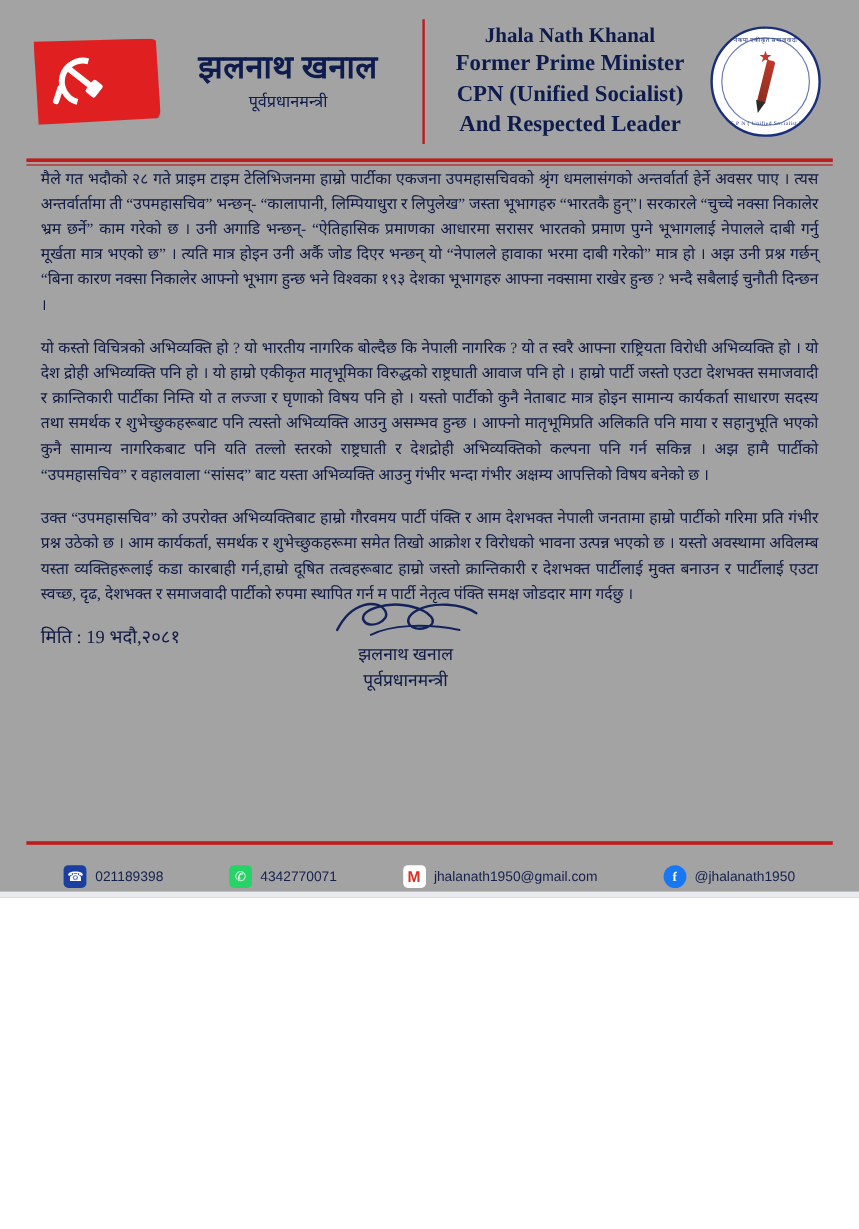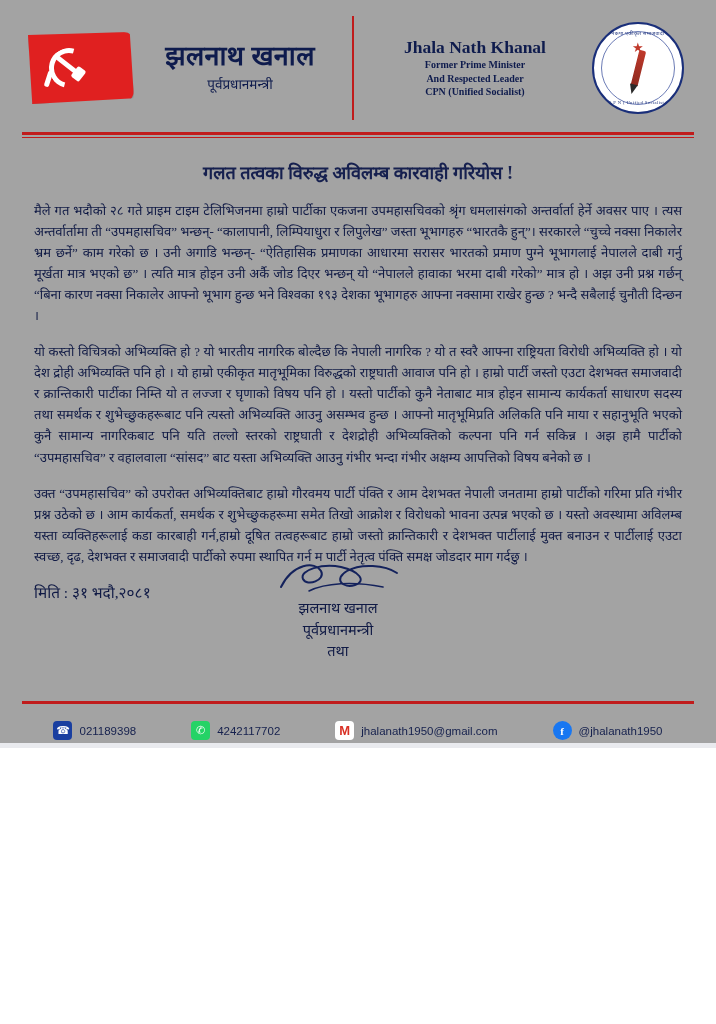--- a/index.html
+++ b/index.html
@@ -130,21 +130,21 @@
     flex: 0 0 214px;
     text-align: center;
     color: #0e1b4d;
   }
   .en-name {
     font-size: 17.5px;
     font-weight: bold;
     line-height: 1.2;
   }
   .en-line {
-    font-size: 10px;
+    font-size: 19px;
     font-weight: bold;
     line-height: 1.35;
   }
   .lh-logo {
     flex: 0 0 112px;
     display: flex;
     align-items: center;
     justify-content: center;
   }
   .logo-circle {
@@ -331,73 +331,71 @@
     <div class="lh-np">
       <div class="np-name">झलनाथ खनाल</div>
       <div class="np-sub">पूर्वप्रधानमन्त्री</div>
     </div>
 
     <div class="lh-divider"></div>
 
     <div class="lh-en">
       <div class="en-name">Jhala Nath Khanal</div>
       <div class="en-line">Former Prime Minister</div>
+      <div class="en-line">CPN (Unified Socialist)</div>
       <div class="en-line">And Respected Leader</div>
-      <div class="en-line">CPN (Unified Socialist)</div>
     </div>
 
     <div class="lh-logo">
       <div class="logo-circle">
         <div class="logo-inner"></div>
         <div class="logo-text-top">नेकपा एकीकृत समाजवादी</div>
         <div class="logo-star">★</div>
         <div class="logo-pen"></div>
         <div class="logo-text-bottom">C P N  ( Unified Socialist )</div>
       </div>
     </div>
   </div>
 
   <div class="header-rule"></div>
   <div class="header-rule-thin"></div>
 
-  <div class="doc-title">गलत तत्वका विरुद्ध अविलम्ब कारवाही गरियोस !</div>
 
   <div class="content">
     <p class="para">मैले गत भदौको २८ गते प्राइम टाइम टेलिभिजनमा हाम्रो पार्टीका एकजना उपमहासचिवको श्रृंग धमलासंगको अन्तर्वार्ता हेर्ने अवसर पाए । त्यस अन्तर्वार्तामा ती “उपमहासचिव” भन्छन्- “कालापानी, लिम्पियाधुरा र लिपुलेख” जस्ता भूभागहरु “भारतकै हुन्”। सरकारले “चुच्चे नक्सा निकालेर भ्रम छर्ने” काम गरेको छ । उनी अगाडि भन्छन्- “ऐतिहासिक प्रमाणका आधारमा सरासर भारतको प्रमाण पुग्ने भूभागलाई नेपालले दाबी गर्नु मूर्खता मात्र भएको छ” । त्यति मात्र होइन उनी अर्कै जोड दिएर भन्छन् यो “नेपालले हावाका भरमा दाबी गरेको” मात्र हो । अझ उनी प्रश्न गर्छन् “बिना कारण नक्सा निकालेर आफ्नो भूभाग हुन्छ भने विश्वका १९३ देशका भूभागहरु आफ्ना नक्सामा राखेर हुन्छ ? भन्दै सबैलाई चुनौती दिन्छन ।</p>
     <p class="para">यो कस्तो विचित्रको अभिव्यक्ति हो ? यो भारतीय नागरिक बोल्दैछ कि नेपाली नागरिक ? यो त स्वरै आफ्ना राष्ट्रियता विरोधी अभिव्यक्ति हो । यो देश द्रोही अभिव्यक्ति पनि  हो । यो हाम्रो एकीकृत मातृभूमिका विरुद्धको राष्ट्रघाती आवाज पनि हो । हाम्रो पार्टी जस्तो एउटा देशभक्त समाजवादी र क्रान्तिकारी पार्टीका निम्ति यो त लज्जा र घृणाको विषय पनि हो । यस्तो पार्टीको कुनै नेताबाट मात्र होइन सामान्य कार्यकर्ता साधारण सदस्य तथा समर्थक र शुभेच्छुकहरूबाट पनि त्यस्तो अभिव्यक्ति आउनु असम्भव हुन्छ । आफ्नो मातृभूमिप्रति अलिकति पनि माया र सहानुभूति भएको कुनै सामान्य नागरिकबाट पनि यति तल्लो स्तरको राष्ट्रघाती र देशद्रोही अभिव्यक्तिको कल्पना पनि गर्न सकिन्न । अझ हामै पार्टीको “उपमहासचिव” र वहालवाला “सांसद” बाट यस्ता अभिव्यक्ति आउनु गंभीर भन्दा गंभीर अक्षम्य आपत्तिको विषय बनेको छ ।</p>
     <p class="para">उक्त “उपमहासचिव” को उपरोक्त अभिव्यक्तिबाट हाम्रो गौरवमय पार्टी पंक्ति र आम देशभक्त नेपाली जनतामा हाम्रो पार्टीको गरिमा प्रति गंभीर प्रश्न उठेको छ । आम कार्यकर्ता, समर्थक र शुभेच्छुकहरूमा समेत तिखो आक्रोश र विरोधको भावना उत्पन्न भएको  छ । यस्तो अवस्थामा अविलम्ब यस्ता व्यक्तिहरूलाई कडा कारबाही गर्न,हाम्रो दूषित तत्वहरूबाट हाम्रो जस्तो क्रान्तिकारी र देशभक्त पार्टीलाई मुक्त बनाउन र पार्टीलाई एउटा स्वच्छ, दृढ, देशभक्त र समाजवादी पार्टीको रुपमा स्थापित गर्न म पार्टी नेतृत्व पंक्ति समक्ष जोडदार माग गर्दछु ।</p>
 
     <div class="date-line">
       <span>मिति :</span>
-      <span>३१ भदौ,२०८१</span>
+      <span>19 भदौ,२०८१</span>
     </div>
 
     <div class="sign-block">
       <div class="sign-scribble">
         <svg width="150" height="40" viewBox="0 0 150 40" fill="none" xmlns="http://www.w3.org/2000/svg">
           <path d="M18 30 C30 6, 52 4, 58 14 C63 23, 44 30, 40 22 C36 13, 60 6, 78 10 C96 14, 104 24, 92 28 C80 32, 70 22, 84 14 C98 6, 122 8, 134 16" stroke="#14225c" stroke-width="2" stroke-linecap="round"></path>
           <path d="M46 34 C62 26, 90 24, 120 30" stroke="#14225c" stroke-width="1.6" stroke-linecap="round"></path>
         </svg>
       </div>
       <div class="sign-line">झलनाथ खनाल</div>
       <div class="sign-line">पूर्वप्रधानमन्त्री</div>
-      <div class="sign-line">तथा</div>
     </div>
   </div>
 
   <div class="footer-rule"></div>
 
   <div class="footer">
     <div class="fitem">
       <span class="ficon ic-phone">☎</span>
       <span>021189398</span>
     </div>
     <div class="fitem">
       <span class="ficon ic-wa">✆</span>
-      <span>4242117702</span>
+      <span>4342770071</span>
     </div>
     <div class="fitem">
       <span class="ficon ic-mail">M</span>
       <span>jhalanath1950@gmail.com</span>
     </div>
     <div class="fitem">
       <span class="ficon ic-fb" style="border-radius:50%;">f</span>
       <span>@jhalanath1950</span>
     </div>
   </div>

